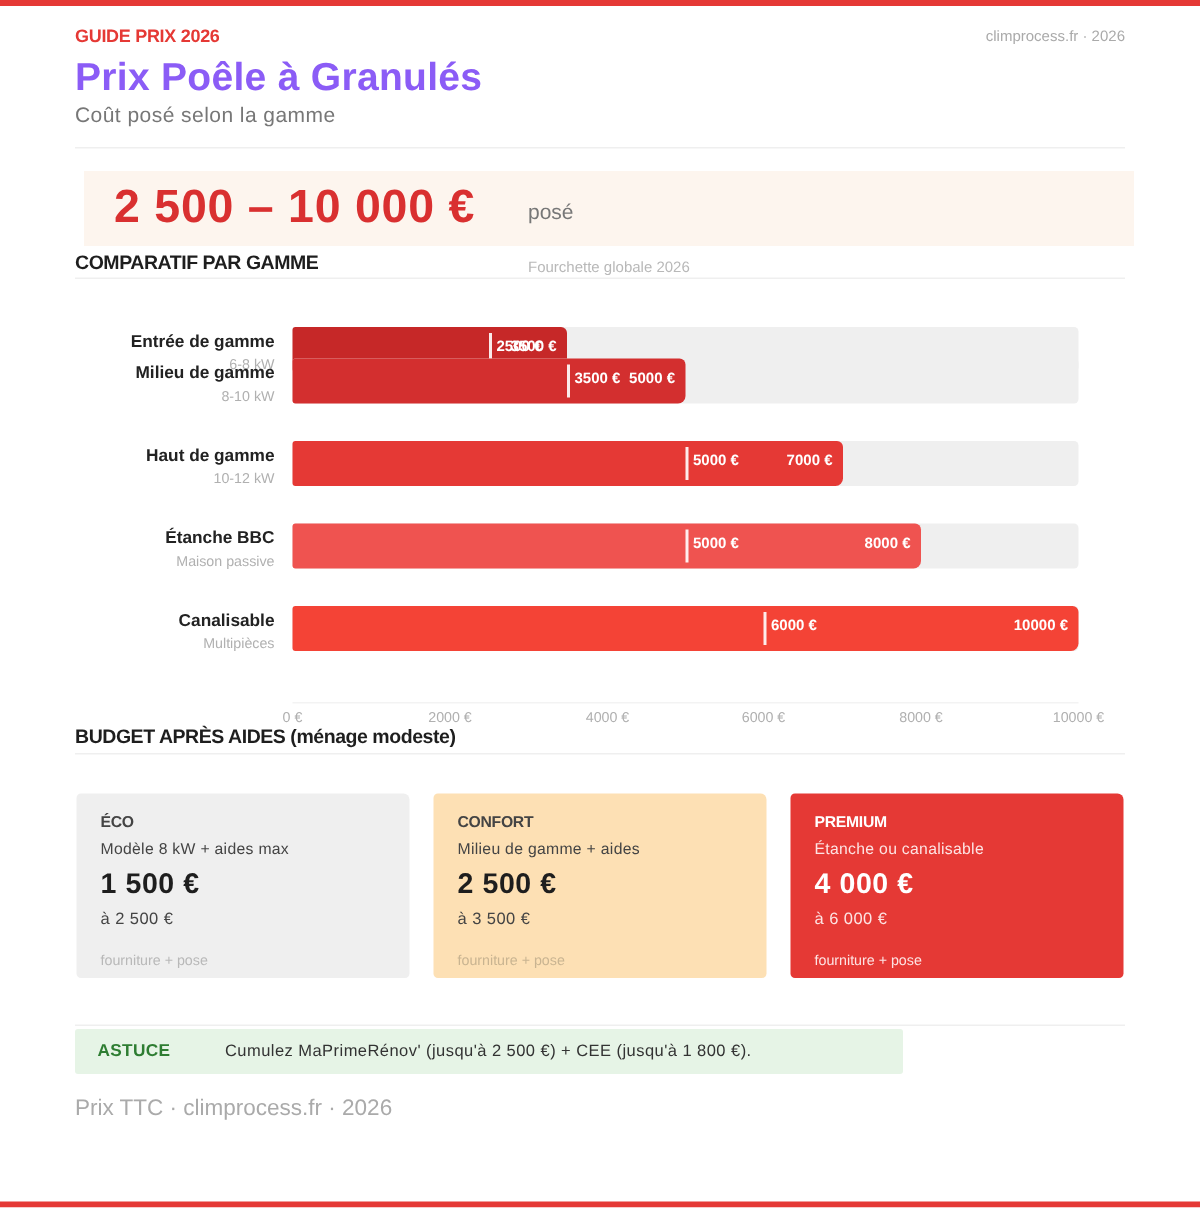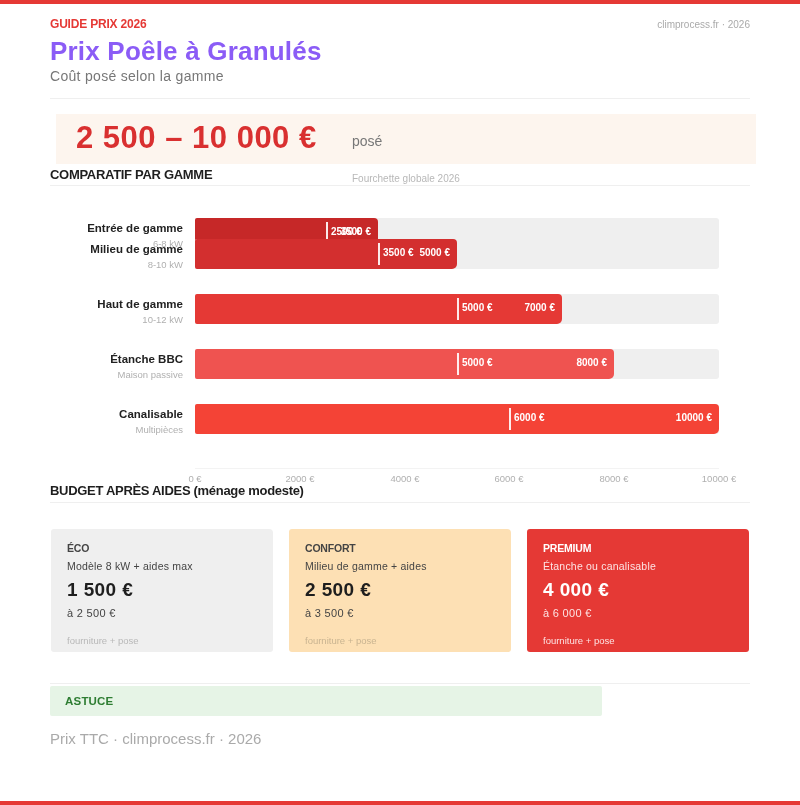--- a/index.html
+++ b/index.html
@@ -154,17 +154,18 @@
   <div class="card-tag" style="color:#fff">PREMIUM</div>
   <div class="card-desc" style="color:#fde3e3">Étanche ou canalisable</div>
   <div class="card-price" style="color:#fff">4 000 €</div>
   <div class="card-range" style="color:#fde3e3">à 6 000 €</div>
   <div class="card-foot" style="color:#fde3e3">fourniture + pose</div>
 </div>
 
 <div class="rule" style="top:683px"></div>
 <div class="tip">
   <div class="tip-tag">ASTUCE</div>
+  <div class="tip-text">Cumulez MaPrimeRénov' (jusqu'à 2 500 €) + CEE (jusqu'à 1 800 €).</div>
 </div>
 
 <div class="footer">Prix TTC · climprocess.fr · 2026</div>
 
 <div class="bottombar"></div>
 
 </body></html>

